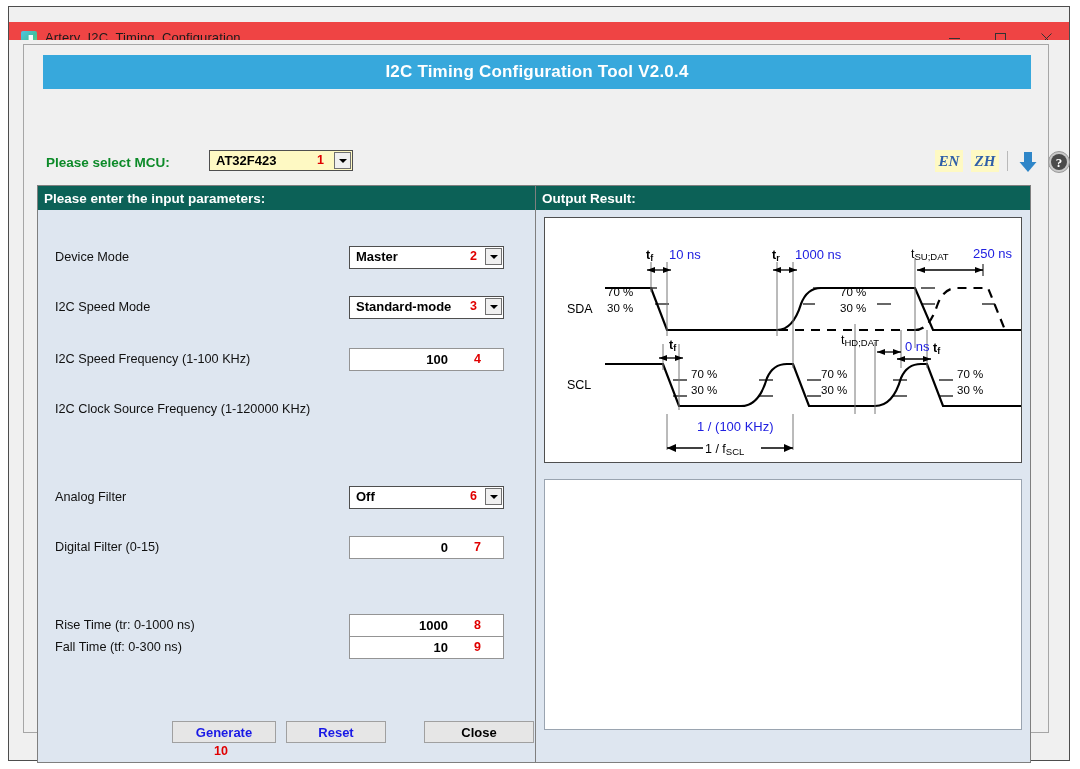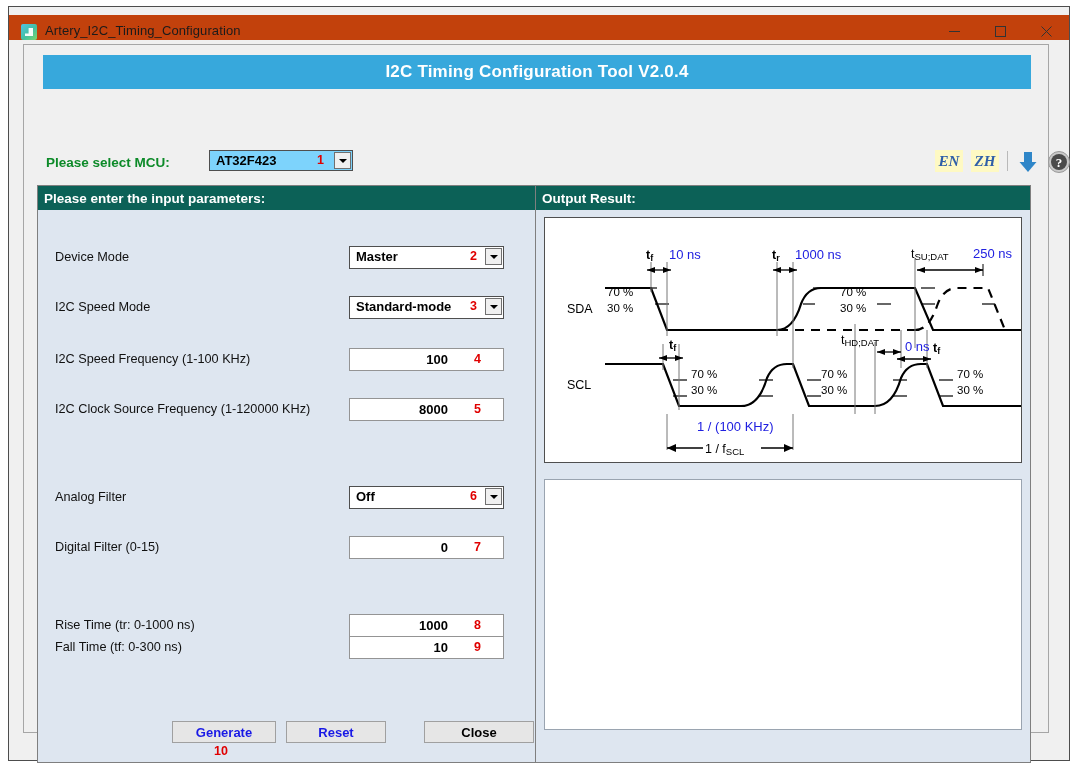--- a/index.html
+++ b/index.html
@@ -14,23 +14,23 @@
   #window {
     position: absolute;
     left: 8px; top: 6px;
     width: 1062px; height: 755px;
     background: #f0f0f0;
     border: 1px solid #4d4d4d;
     box-sizing: border-box;
   }
 
   #titlebar {
-    position: absolute; left: 0; top: 8px;
+    position: absolute; left: 0; top: 15px;
     width: 100%; height: 33px;
-    background: #c2410c;
+    background: #ef4444;
     box-sizing: border-box;
   }
   #title-icon {
     position: absolute; left: 12px; top: 9px;
     width: 16px; height: 16px;
     border-radius: 2px;
     background: linear-gradient(135deg,#4fc3e8 0%,#43c0a0 55%,#7fd86a 100%);
   }
   #title-icon::after {
     content: "";
@@ -92,21 +92,21 @@
     position: absolute;
     left: 22px; top: 110px;
     font-size: 13.5px; font-weight: bold;
     color: #0c8a28;
     white-space: nowrap;
   }
   #mcu-select {
     position: absolute;
     left: 185px; top: 105px;
     width: 144px; height: 21px;
-    background: #7dd3fc;
+    background: #fef9c3;
     border: 1px solid #4f4f4f;
     box-sizing: border-box;
   }
   #mcu-select .val {
     position: absolute; left: 6px; top: 2px;
     font-size: 13px; font-weight: bold; color: #000;
   }
   #mcu-select .ann {
     position: absolute; right: 28px; top: 2px;
     font-size: 12.5px; font-weight: bold; color: #e00000;
@@ -336,24 +336,20 @@
         <div class="frow" style="top:162px;">
           <span class="flabel">I2C Speed Frequency (1-100 KHz)</span>
           <span class="fctl text">
             <span class="val">100</span>
             <span class="ann">4</span>
           </span>
         </div>
 
         <div class="frow" style="top:212px;">
           <span class="flabel">I2C Clock Source Frequency (1-120000 KHz)</span>
-          <span class="fctl text">
-            <span class="val">8000</span>
-            <span class="ann">5</span>
-          </span>
         </div>
 
         <div class="frow" style="top:300px;">
           <span class="flabel">Analog Filter</span>
           <span class="fctl sel">
             <span class="val">Off</span>
             <span class="ann">6</span>
             <span class="cbarrow">
                 <i></i>
               </span>

